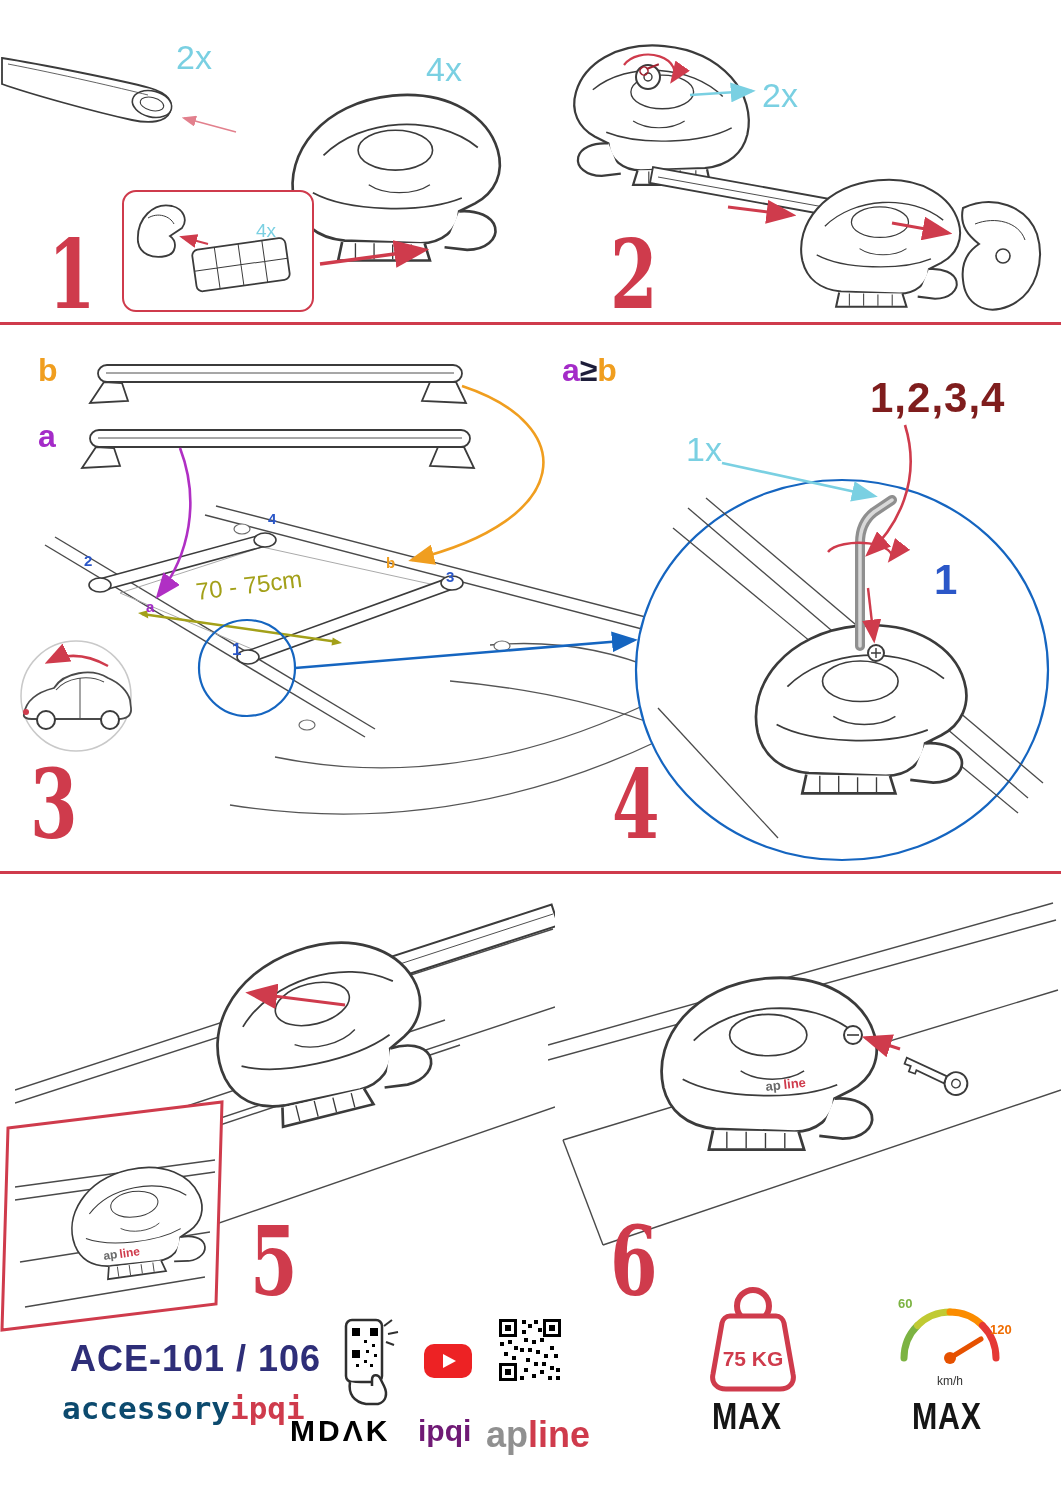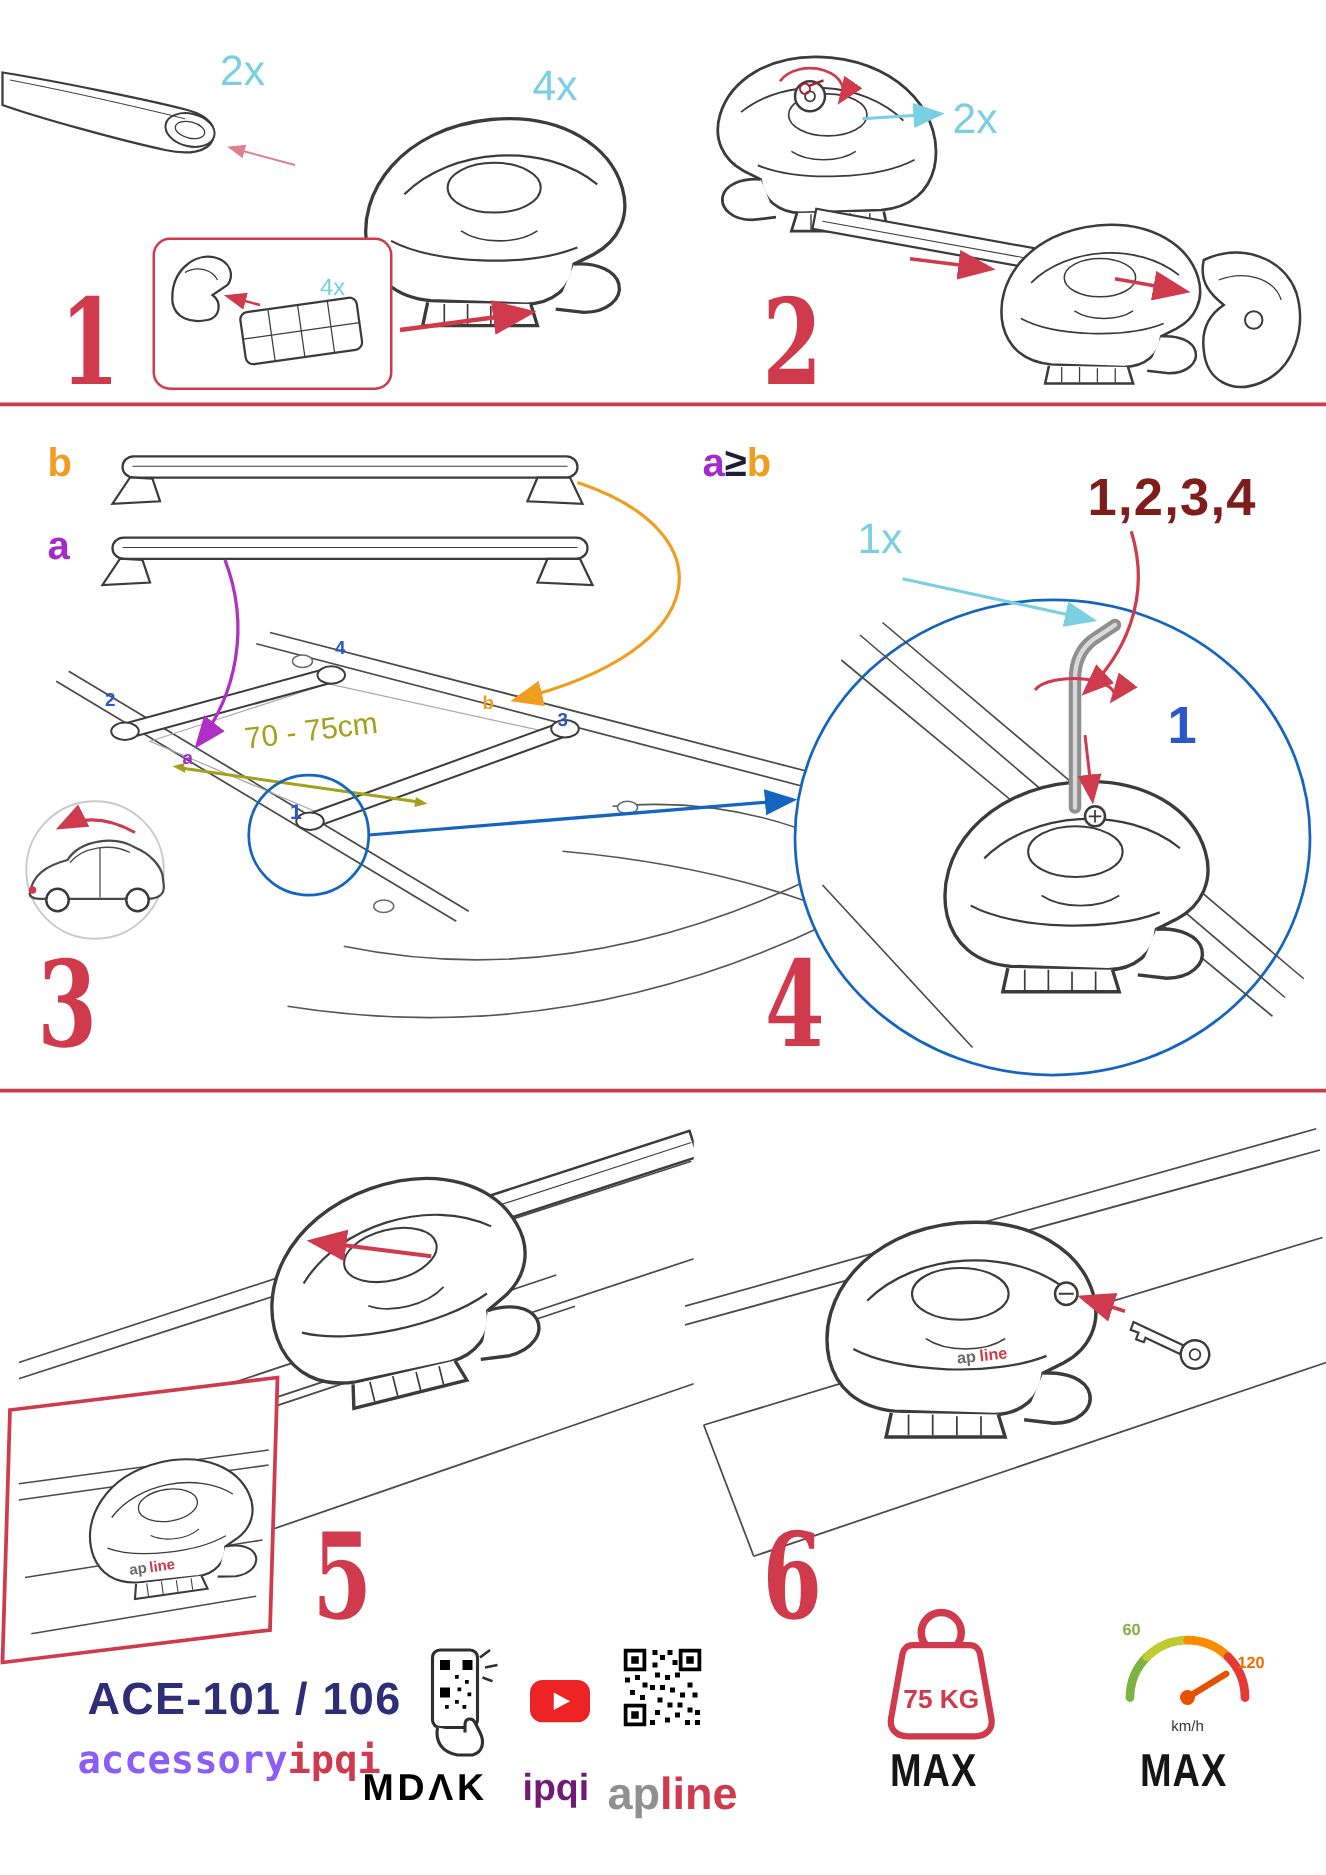--- a/index.html
+++ b/index.html
@@ -22,21 +22,21 @@
   .measure{position:absolute;color:#a3a019;font-size:24px;transform:rotate(-7deg);transform-origin:left center}
   .cond{position:absolute;font-size:32px;font-weight:bold}
   .order{position:absolute;color:#7f1d1d;font-size:42px;font-weight:bold;letter-spacing:1px}
   .firstnum{position:absolute;color:#2b57c8;font-size:42px;font-weight:bold}
   .inset1{position:absolute;left:122px;top:190px;width:192px;height:122px;
           border:2.5px solid #cf3b4c;border-radius:14px;background:#fff}
   .model{position:absolute;left:70px;top:1338px;font-size:36px;font-weight:700;
          color:#2e2e78;letter-spacing:1px}
   .brandline{position:absolute;left:62px;top:1390px;font-family:"DejaVu Sans Mono",monospace;
              font-size:31px;font-weight:600}
-  .gray{color:#8b5cf6}
+  .gray{color:#0c4a6e}
   .ltgray{color:#909090}
   .red{color:#cf3b4c}
   .mdak{position:absolute;left:290px;top:1414px;font-size:30px;font-weight:700;
         letter-spacing:3px;color:#000000}
   .ipqi{position:absolute;left:418px;top:1414px;font-size:30px;font-weight:600;color:#701a75}
   .apline{position:absolute;left:486px;top:1414px;font-size:36px;font-weight:600}
   .max{position:absolute;font-size:37px;font-weight:bold;color:#151515;
        transform:scaleX(.82);transform-origin:left center;letter-spacing:1px}
   svg text{font-family:"Liberation Sans",sans-serif}
 </style>
@@ -227,21 +227,21 @@
   <span class="roofnum" style="left:446px;top:568px">3</span>
   <span class="roofnum" style="left:146px;top:598px;color:#a42bc8">a</span>
   <span class="roofnum big" style="left:232px;top:640px">1</span>
   <span class="measure" style="left:196px;top:578px">70 - 75cm</span>
   <span class="stepnum" style="left:30px;top:765px">3</span>
 
   <div class="abs" style="left:562px;top:352px">
     <span class="cond purple" style="position:static">a</span><span class="cond navy" style="position:static">≥</span><span class="cond orange" style="position:static">b</span>
   </div>
   <span class="order" style="left:870px;top:374px">1,2,3,4</span>
-  <span class="qty" style="left:686px;top:412px">1x</span>
+  <span class="qty" style="left:686px;top:430px">1x</span>
 
   <svg class="abs" style="left:628px;top:468px" width="425" height="398">
     <defs>
       <marker id="ar4" markerWidth="10" markerHeight="8" refX="8.5" refY="4" orient="auto">
           <path d="M0,0 L10,4 L0,8 Z" fill="#cf3b4c"></path>
         </marker>
     </defs>
     <ellipse cx="214" cy="202" rx="206" ry="190" fill="#fff" stroke="#1565c0" stroke-width="2.2"></ellipse>
     <g stroke="#4a4a4a" stroke-width="1.3" fill="none">
       <line x1="60" y1="40" x2="400" y2="330"></line>

